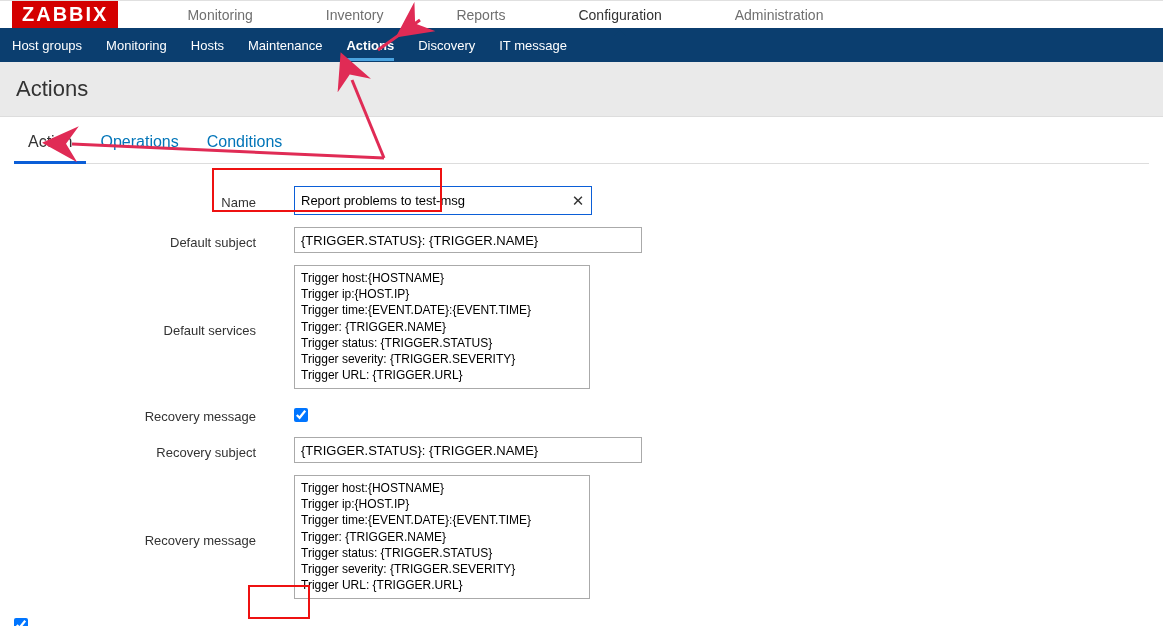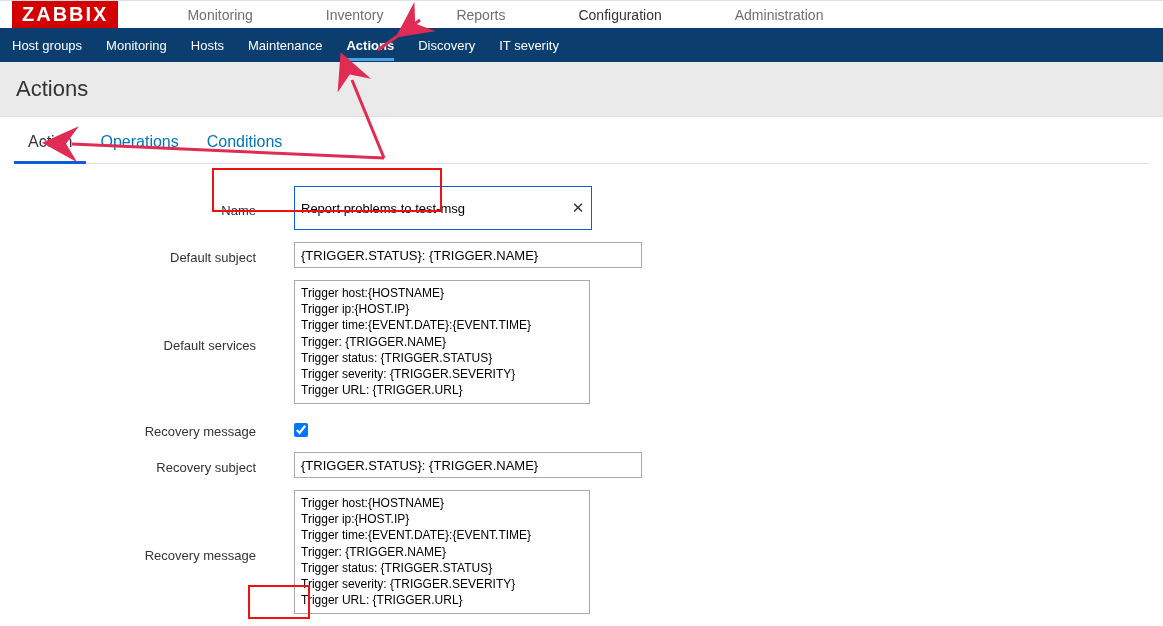--- a/index.html
+++ b/index.html
@@ -17,21 +17,21 @@
   .pagehead h1 { font-size:22px; font-weight:normal; color:#333;}
   .content { padding: 0 14px; }
   .tabs { display:flex; border-bottom:1px solid #ddd; margin-top:6px;}
   .tab { padding:10px 14px; font-size:16px; color:#0275b8; cursor:pointer;}
   .tab.active { color:#333; border-bottom:3px solid #0b5ed7; margin-bottom:-1px;}
   .form { padding: 22px 0 20px 0; }
   .row { display:flex; align-items:center; margin-bottom:12px;gap:28px;}
   .row-label { width:252px; text-align:right; padding-right:10px; padding-top:4px; color:#333;}
   .row-field { }
   input[type=text].txt { height:26px; border:1px solid #aaa; padding:0 6px; font-size:13px; width:348px;}
-  .name-wrap { position:relative; border:1px solid #0b5ed7; width:298px; height:44px; display:flex; align-items:center;}
+  .name-wrap { position:relative; border:1px solid #0b5ed7; width:298px; height:29px; display:flex; align-items:center;}
   .name-wrap input { border:none; outline:none; height:100%; flex:1; padding:0 6px; font-size:13px;}
   .clear-x { width:26px; text-align:center; cursor:pointer; font-size:15px; color:#333;}
   textarea.ta { width:296px; height:124px; border:1px solid #aaa; font-family: Arial, sans-serif; font-size:12px; padding:4px 6px; resize:none; overflow-y:scroll; line-height:1.35;}
   .chk { width:14px; height:14px; margin-top:4px;}
   .btnrow { margin-left:252px; display:flex; gap:14px;}
   .btn { height:28px; padding:0 14px; font-size:13px; cursor:pointer; border:1px solid #0275b8;}
   .btn-primary { background:#0275b8; color:#fff;}
   .btn-secondary { background:#fff; color:#0275b8;}
   
   .anno { position:absolute; pointer-events:none; }
@@ -54,21 +54,21 @@
     </div>
   </div>
 
   <div class="subnav">
     <div class="subnav-item">Host groups</div>
     <div class="subnav-item">Monitoring</div>
     <div class="subnav-item">Hosts</div>
     <div class="subnav-item">Maintenance</div>
     <div class="subnav-item active">Actions</div>
     <div class="subnav-item">Discovery</div>
-    <div class="subnav-item">IT severity</div>
+    <div class="subnav-item">IT message</div>
   </div>
 
   <div class="pagehead">
     <h1>Actions</h1>
   </div>
 
   <div class="content">
     <div class="tabs">
       <div class="tab active">Action</div>
       <div class="tab">Operations</div>

